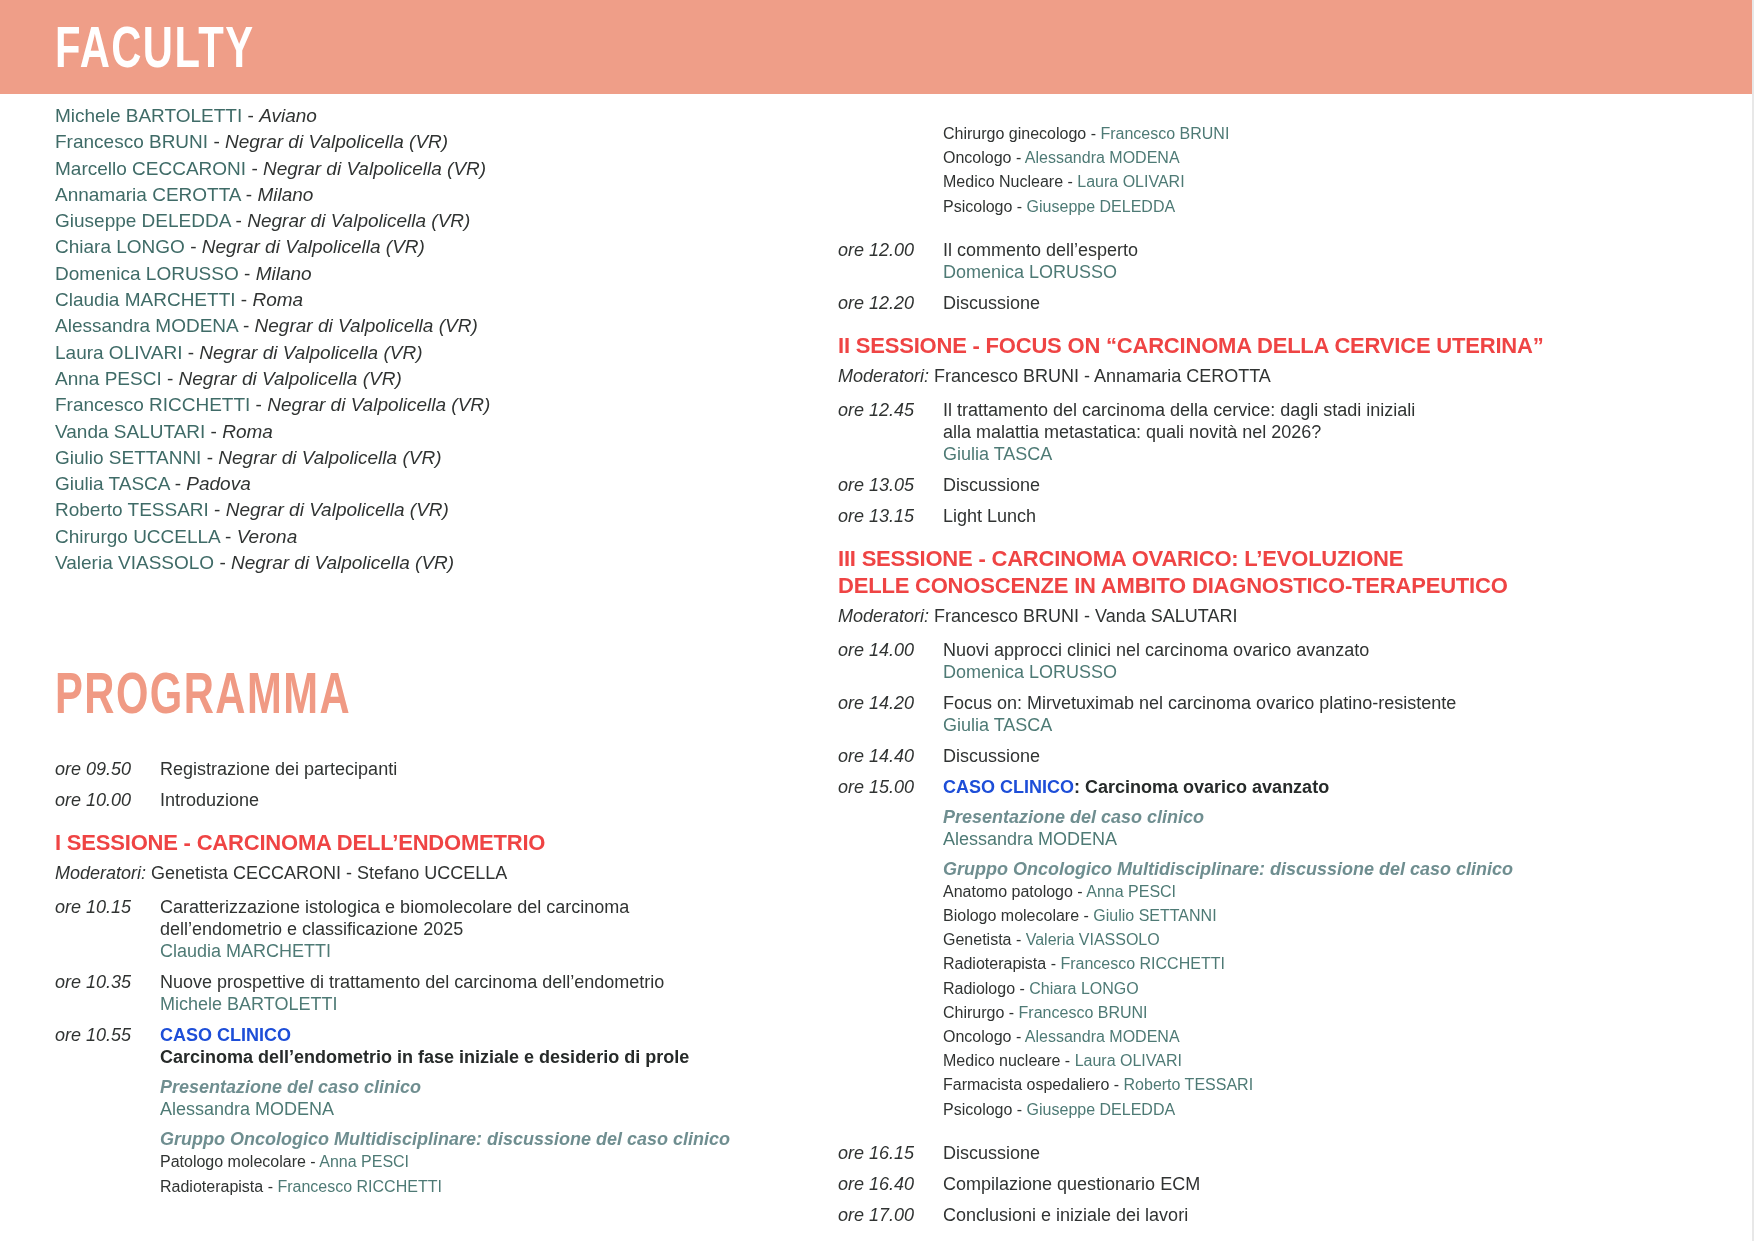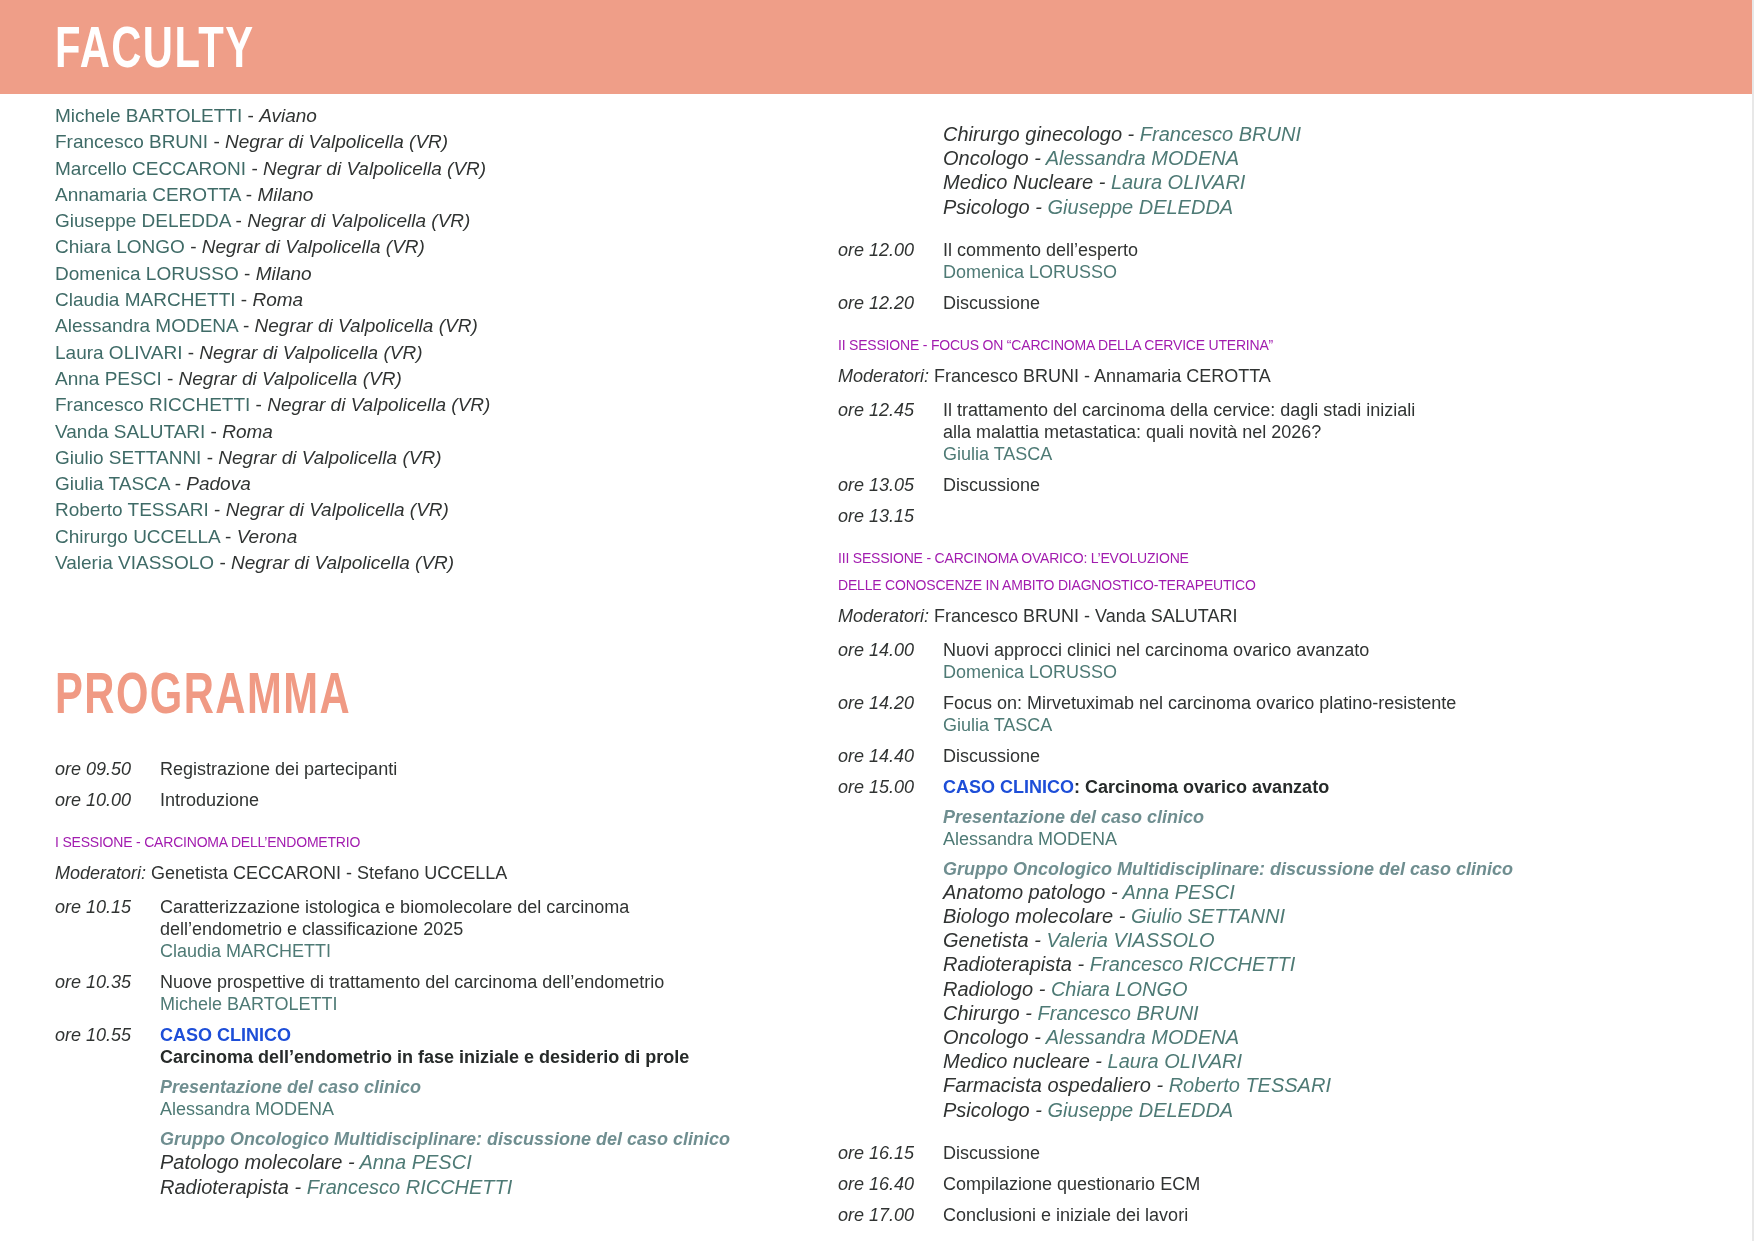--- a/index.html
+++ b/index.html
@@ -16,28 +16,28 @@
   .faculty-list{list-style:none;margin:0;padding:0;font-size:19px;line-height:26.3px;}
   .f-name{color:#3f6b67;}
   .f-city{font-style:italic;color:#303332;}
   .dash{color:#303332;}
   .programma{color:#f09a84;margin-top:88px;}
   .open-items{margin-top:36px;}
   .p-item{display:grid;grid-template-columns:105px 1fr;margin-bottom:9px;font-size:18px;}
   .p-time{font-style:italic;color:#303332;line-height:22px;}
   .p-text{line-height:22px;white-space:pre-line;}
   .speaker{color:#4e7a75;line-height:22px;}
-  .session-title{margin:18px 0 0 0;font-size:14px;line-height:27px;font-weight:400;
-                 color:#a21caf;white-space:pre;letter-spacing:-0.2px;}
+  .session-title{margin:18px 0 0 0;font-size:22px;line-height:27px;font-weight:700;
+                 color:#ef4444;white-space:pre;letter-spacing:-0.2px;}
   .moderators{margin:6px 0 12px 0;font-size:18px;line-height:22px;}
   .mod-label{font-style:italic;}
   .caso-label{font-weight:700;color:#1d4ed8;line-height:22px;}
   .bold-dark{font-weight:700;color:#262a29;line-height:22px;}
   .sub-head{font-weight:700;font-style:italic;color:#6f8e90;line-height:22px;margin-top:8px;}
-  .role-row{line-height:24.2px;font-size:20px;font-style:italic;}
+  .role-row{line-height:24.2px;font-size:16px;}
   .r-name{color:#4e7a75;}
   .gap-top{margin-top:20px;}
 </style>
 </head>
 <body>
 
 <div class="page">
 
   <header class="topbar">
     <h1 class="display-title">FACULTY</h1>
@@ -145,20 +145,21 @@
 alla malattia metastatica: quali novità nel 2026?</div>
         <div class="speaker">Giulia TASCA</div>
       </div>
     </div>
     <div class="p-item">
       <div class="p-time">ore 13.05</div>
       <div class="p-text">Discussione</div>
     </div>
     <div class="p-item">
       <div class="p-time">ore 13.15</div>
+      <div class="p-text">Light Lunch</div>
     </div>
 
     <h3 class="session-title">III SESSIONE - CARCINOMA OVARICO: L’EVOLUZIONE
 DELLE CONOSCENZE IN AMBITO DIAGNOSTICO-TERAPEUTICO</h3>
     <p class="moderators"><span class="mod-label">Moderatori:</span> <span>Francesco BRUNI - Vanda SALUTARI</span></p>
 
     <div class="p-item">
       <div class="p-time">ore 14.00</div>
       <div>
         <div class="p-text">Nuovi approcci clinici nel carcinoma ovarico avanzato</div>

